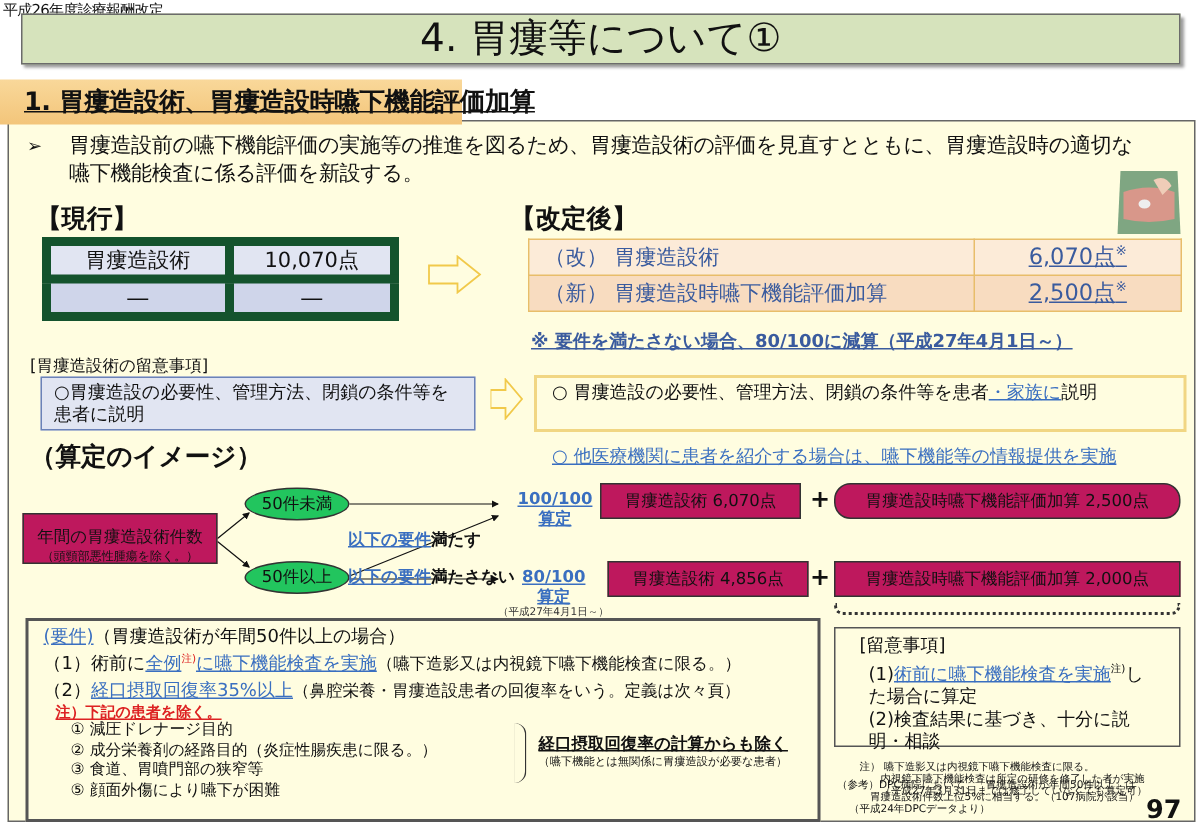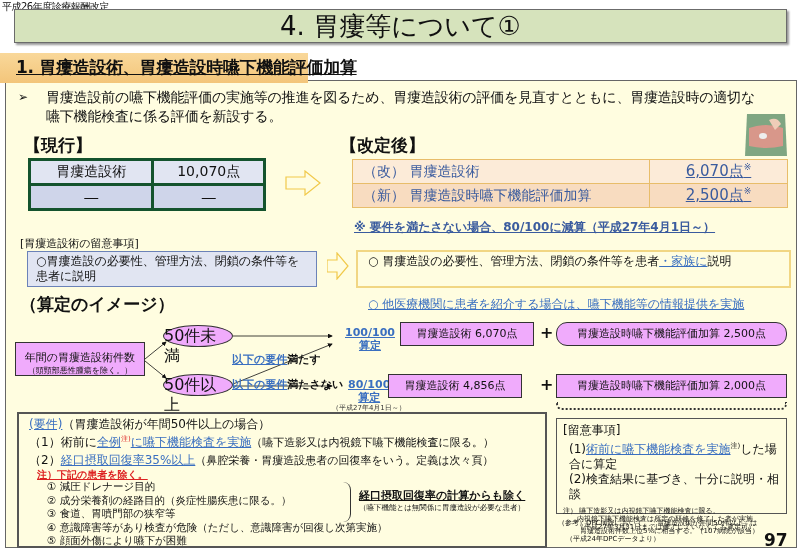--- a/index.html
+++ b/index.html
@@ -8,59 +8,59 @@
   .top-label { left: 2px; top: 0px; font-size: 10px; color: #111; letter-spacing: -0.5px; }
   .title-bar { left: 14px; top: 9px; width: 773px; height: 34px; background: #d6e3bc; border: 1px solid #6b6b6b; box-shadow: 2px 2px 2px #999; text-align: center; font-size: 26px; line-height: 32px; color: #111; }
   .section-tab { left: 0px; top: 53px; width: 308px; height: 30px; background: linear-gradient(#f9d89a, #f3c57a); }
   .section-title { left: 16px; top: 56px; font-size: 17px; font-weight: bold; text-decoration: underline; letter-spacing: -0.3px; }
   .main-panel { left: 5px; top: 80px; width: 792px; height: 468px; background: #fffde0; border: 1px solid #666; }
   .intro { left: 18px; top: 88px; width: 740px; font-size: 14px; line-height: 19px; letter-spacing: -0.2px; }
   .intro .bullet { position: absolute; left: 0; top: 0; font-size: 12px; }
   .intro .txt { margin-left: 28px; display: block; }
   .current-label { left: 24px; top: 134px; font-size: 17px; font-weight: bold; }
   .current-table { left: 28px; top: 158px; width: 238px; border-collapse: collapse; }
-  .current-table td { border: 3px solid #14532d; font-size: 14px; text-align: center; height: 25px; background: #e1e5f2; }
+  .current-table td { border: 6px solid #14532d; font-size: 14px; text-align: center; height: 25px; background: #e1e5f2; }
   .current-table tr:nth-child(2) td { background: #cfd5ea; }
   .arrow-big { left: 285px; top: 170px; width: 36px; height: 26px; }
   .revised-label { left: 340px; top: 134px; font-size: 17px; font-weight: bold; }
   .revised-table { left: 352px; top: 159px; width: 436px; border-collapse: collapse; }
   .revised-table td { border: 1px solid #e8bd6a; font-size: 14px; height: 24px; padding-left: 10px; color: #3a5b9e; }
   .revised-table tr:nth-child(1) td { background: #fcebd8; }
   .revised-table tr:nth-child(2) td { background: #f8dcc0; }
   .revised-table td.val { text-align: center; text-decoration: underline; font-size: 15px; padding-left: 0; width: 138px; }
   .revised-table sup { font-size: 9px; }
   .revised-note { left: 354px; top: 219px; font-size: 12px; color: #3a5b9e; text-decoration: underline; font-weight: bold; }
   .patient-img { left: 741px; top: 114px; width: 50px; height: 42px; background: #fffde0; overflow: hidden; }
   .notes-label { left: 20px; top: 236px; font-size: 11px; }
   .notes-box { left: 27px; top: 251px; width: 290px; height: 36px; background: #e1e5f2; border: 1px solid #6b82b8; font-size: 12px; line-height: 15px; padding: 2px 8px; }
   .arrow-small { left: 327px; top: 252px; width: 22px; height: 28px; }
   .notes-box-new { left: 356px; top: 250px; width: 435px; height: 38px; background: #fffde0; border: 2px solid #f1d683; font-size: 12px; line-height: 15px; padding: 2px 10px; }
   .blue-u { color: #3a6fc0; text-decoration: underline; margin-top: 28px; }
   .image-label { left: 20px; top: 293px; font-size: 17px; font-weight: bold; }
-  .box-flow { border: 1px solid #333; background: #f0abfc; font-size: 11px; text-align: center; }
+  .box-flow { border: 1px solid #333; background: #be185d; font-size: 11px; text-align: center; }
   .annual { left: 15px; top: 342px; width: 130px; height: 34px; line-height: 13px; padding-top: 8px; }
   .annual .sub { font-size: 8px; display: block; }
-  .ellipse { border: 1px solid #333; border-radius: 50%; background: #f0abfc; font-size: 16px; text-align: left; line-height: 20px; }
+  .ellipse { border: 1px solid #333; border-radius: 50%; background: #22c55e; font-size: 11px; text-align: center; line-height: 20px; }
   .ell1 { left: 163px; top: 325px; width: 70px; height: 22px; }
   .ell2 { left: 163px; top: 374px; width: 70px; height: 22px; }
   .flow-lbl { font-size: 11px; font-weight: bold; }
   .rate { font-size: 11px; font-weight: bold; color: #3a6fc0; text-decoration: underline; line-height: 13px; text-align: center; }
   .rate-date { left: 332px; top: 403px; font-size: 7px; color: #333; }
   .pt-box { height: 24px; line-height: 22px; font-size: 11px; }
   .plus { font-size: 16px; font-weight: bold; }
   .dotted { left: 556px; top: 402px; width: 231px; height: 8px; border-bottom: 2px dotted #333; border-left: 2px dotted #333; border-right: 2px dotted #333; border-radius: 0 0 6px 6px; }
   .req-box { left: 17px; top: 412px; width: 530px; height: 136px; border: 2px solid #555; background: #fffde0; }
   .req-line { position: absolute; font-size: 12px; left: 10px; white-space: nowrap; }
   .red-u { color: #d22; text-decoration: underline; font-weight: bold; }
   .list-items { position: absolute; left: 28px; top: 66px; font-size: 10.5px; line-height: 13.5px; }
   .brace { position: absolute; left: 324px; top: 68px; width: 8px; height: 40px; border-right: 1px solid #333; border-radius: 0 8px 8px 0; }
   .excl { position: absolute; left: 340px; top: 74px; font-size: 11px; }
   .excl .main { font-weight: bold; text-decoration: underline; }
   .excl .sub { font-size: 7.5px; display: block; }
-  .notes-r { left: 556px; top: 418px; width: 231px; height: 96px; border: 1px solid #555; background: #fffde0; padding: 3px 6px; }
+  .notes-r { left: 556px; top: 418px; width: 231px; height: 80px; border: 1px solid #555; background: #fffde0; padding: 3px 16px; }
   .notes-r .h { font-size: 12px; }
   .notes-r .l { font-size: 12px; line-height: 15px; margin-left: 6px; }
   .notes-r .n { font-size: 7px; line-height: 8px; margin-top: 5px; }
   .ref { left: 558px; top: 519px; font-size: 7px; line-height: 8px; }
   .page-num { left: 764px; top: 530px; font-size: 17px; font-weight: bold; }
 </style>
 </head>
 <body>
 
 <div class="abs top-label">平成26年度診療報酬改定</div>
@@ -160,35 +160,34 @@
 <div class="abs rate" style="left:348px;top:378px;">
     <div>80/100</div>
     <div>算定</div>
   </div>
 <div class="abs rate-date">（平成27年4月1日～）</div>
 
 <div class="abs box-flow pt-box" style="left:400px;top:322px;width:134px;">胃瘻造設術  6,070点</div>
 <div class="abs plus" style="left:540px;top:323px;">+</div>
 <div class="abs box-flow pt-box" style="left:556px;top:322px;width:231px;border-radius:11px;">胃瘻造設時嚥下機能評価加算  2,500点</div>
 
-<div class="abs box-flow pt-box" style="left:388px;top:374px;width:134px;">胃瘻造設術  4,856点</div>
+<div class="abs box-flow pt-box" style="left:405px;top:374px;width:134px;">胃瘻造設術  4,856点</div>
 <div class="abs plus" style="left:540px;top:375px;">+</div>
 <div class="abs box-flow pt-box" style="left:556px;top:374px;width:231px;">胃瘻造設時嚥下機能評価加算  2,000点</div>
 <div class="abs dotted"></div>
 
 <div class="abs req-box">
   <div class="req-line" style="top:2px;"><span class="blue-u">(要件)</span><span>（胃瘻造設術が年間50件以上の場合）</span></div>
   <div class="req-line" style="top:20px;"><span>（1）術前に</span><span class="blue-u">全例</span><sup style="color:#d22;font-size:7px;">注)</sup><span class="blue-u">に嚥下機能検査を実施</span><span style="font-size:11px;">（嚥下造影又は内視鏡下嚥下機能検査に限る。）</span></div>
   <div class="req-line" style="top:38px;text-align:center;"><span>（2）</span><span class="blue-u">経口摂取回復率35%以上</span><span style="font-size:11px;">（鼻腔栄養・胃瘻造設患者の回復率をいう。定義は次々頁）</span></div>
   <div class="req-line red-u" style="top:54px;left:18px;font-size:10px;">注）下記の患者を除く。</div>
   <div class="list-items">
     <div>① 減圧ドレナージ目的</div>
     <div>② 成分栄養剤の経路目的（炎症性腸疾患に限る。）</div>
     <div>③ 食道、胃噴門部の狭窄等</div>
-    <div>④ 意識障害等があり検査が危険（ただし、意識障害が回復し次第実施）</div>
     <div>⑤ 顔面外傷により嚥下が困難</div>
   </div>
   <div class="brace"></div>
   <div class="excl">
     <span class="main">経口摂取回復率の計算からも除く</span>
     <span class="sub">（嚥下機能とは無関係に胃瘻造設が必要な患者）</span>
   </div>
 </div>
 
 <div class="abs notes-r">

